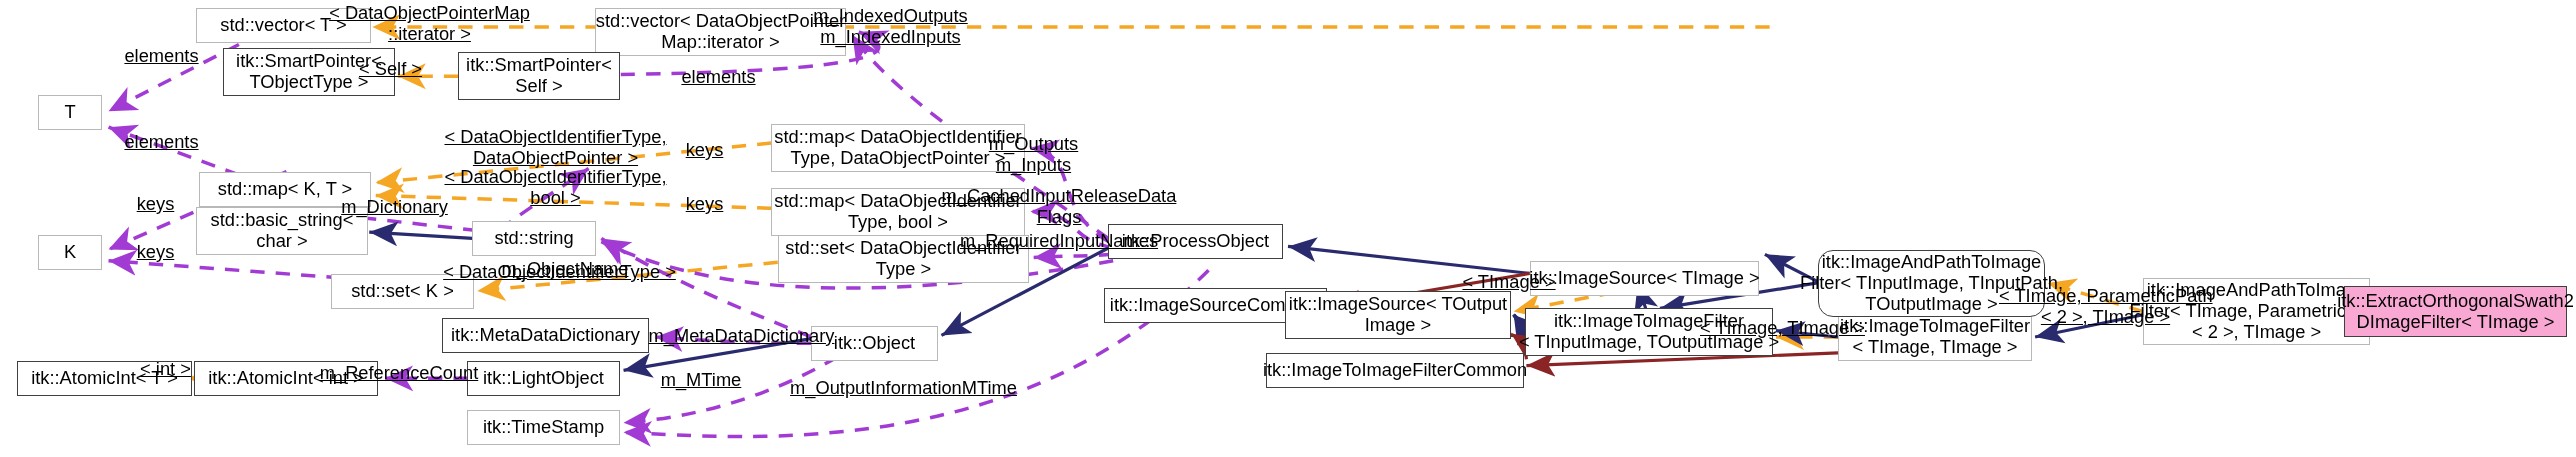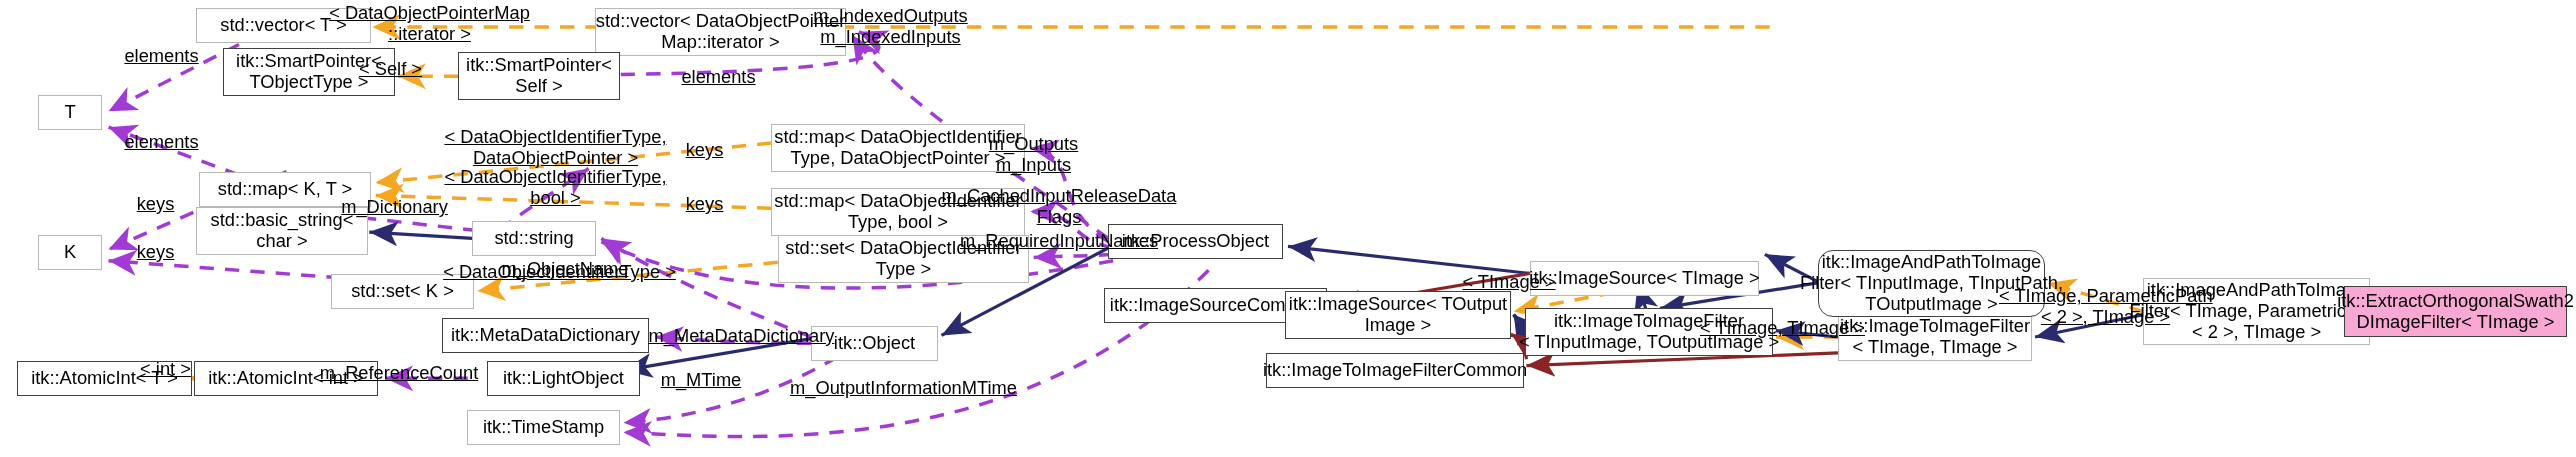--- a/index.html
+++ b/index.html
@@ -141,21 +141,21 @@
 TObjectType &gt;</div>
       <div class="node light" style="left: 38px; top: 95px; width: 64px; height: 35px; font-size: 18.3px; line-height: 20.7px;">T</div>
       <div class="node light" style="left: 199px; top: 172px; width: 172px; height: 35px; font-size: 18.3px; line-height: 20.7px;">std::map&lt; K, T &gt;</div>
       <div class="node light" style="left: 196px; top: 207px; width: 172px; height: 48px; font-size: 18.3px; line-height: 20.7px;">std::basic_string&lt;
 char &gt;</div>
       <div class="node light" style="left: 38px; top: 235px; width: 64px; height: 35px; font-size: 18.3px; line-height: 20.7px;">K</div>
       <div class="node light" style="left: 331px; top: 274px; width: 143px; height: 35px; font-size: 18.3px; line-height: 20.7px;">std::set&lt; K &gt;</div>
       <div class="node dark" style="left: 442px; top: 318px; width: 207px; height: 35px; font-size: 18.3px; line-height: 20.7px;">itk::MetaDataDictionary</div>
       <div class="node dark" style="left: 8px; top: 361px; width: 175px; height: 35px; font-size: 18.3px; line-height: 20.7px; margin-left: 9px;">itk::AtomicInt&lt; T &gt;</div>
       <div class="node dark" style="left: 194px; top: 361px; width: 184px; height: 35px; font-size: 18.3px; line-height: 20.7px;">itk::AtomicInt&lt; int &gt;</div>
-      <div class="node dark" style="left: 467px; top: 361px; width: 153px; height: 35px; font-size: 18.3px; line-height: 20.7px; margin-left: 20px;">itk::LightObject</div>
+      <div class="node dark" style="left: 467px; top: 361px; width: 153px; height: 35px; font-size: 18.3px; line-height: 20.7px;">itk::LightObject</div>
       <div class="node light" style="left: 467px; top: 410px; width: 153px; height: 35px; font-size: 18.3px; line-height: 20.7px;">itk::TimeStamp</div>
       <div class="node light" style="left: 472px; top: 221px; width: 124px; height: 35px; font-size: 18.3px; line-height: 20.7px;">std::string</div>
       <div class="node light" style="left: 811px; top: 326px; width: 127px; height: 35px; font-size: 18.3px; line-height: 20.7px;">itk::Object</div>
       <div class="node light" style="left: 595px; top: 8px; width: 251px; height: 48px; font-size: 18.3px; line-height: 20.7px;">std::vector&lt; DataObjectPointer
 Map::iterator &gt;</div>
       <div class="node light" style="left: 771px; top: 124px; width: 254px; height: 48px; font-size: 18.3px; line-height: 20.7px;">std::map&lt; DataObjectIdentifier
 Type, DataObjectPointer &gt;</div>
       <div class="node light" style="left: 771px; top: 188px; width: 254px; height: 48px; font-size: 18.3px; line-height: 20.7px;">std::map&lt; DataObjectIdentifier
 Type, bool &gt;</div>
       <div class="node light" style="left: 778px; top: 235px; width: 251px; height: 48px; font-size: 18.3px; line-height: 20.7px;">std::set&lt; DataObjectIdentifier

